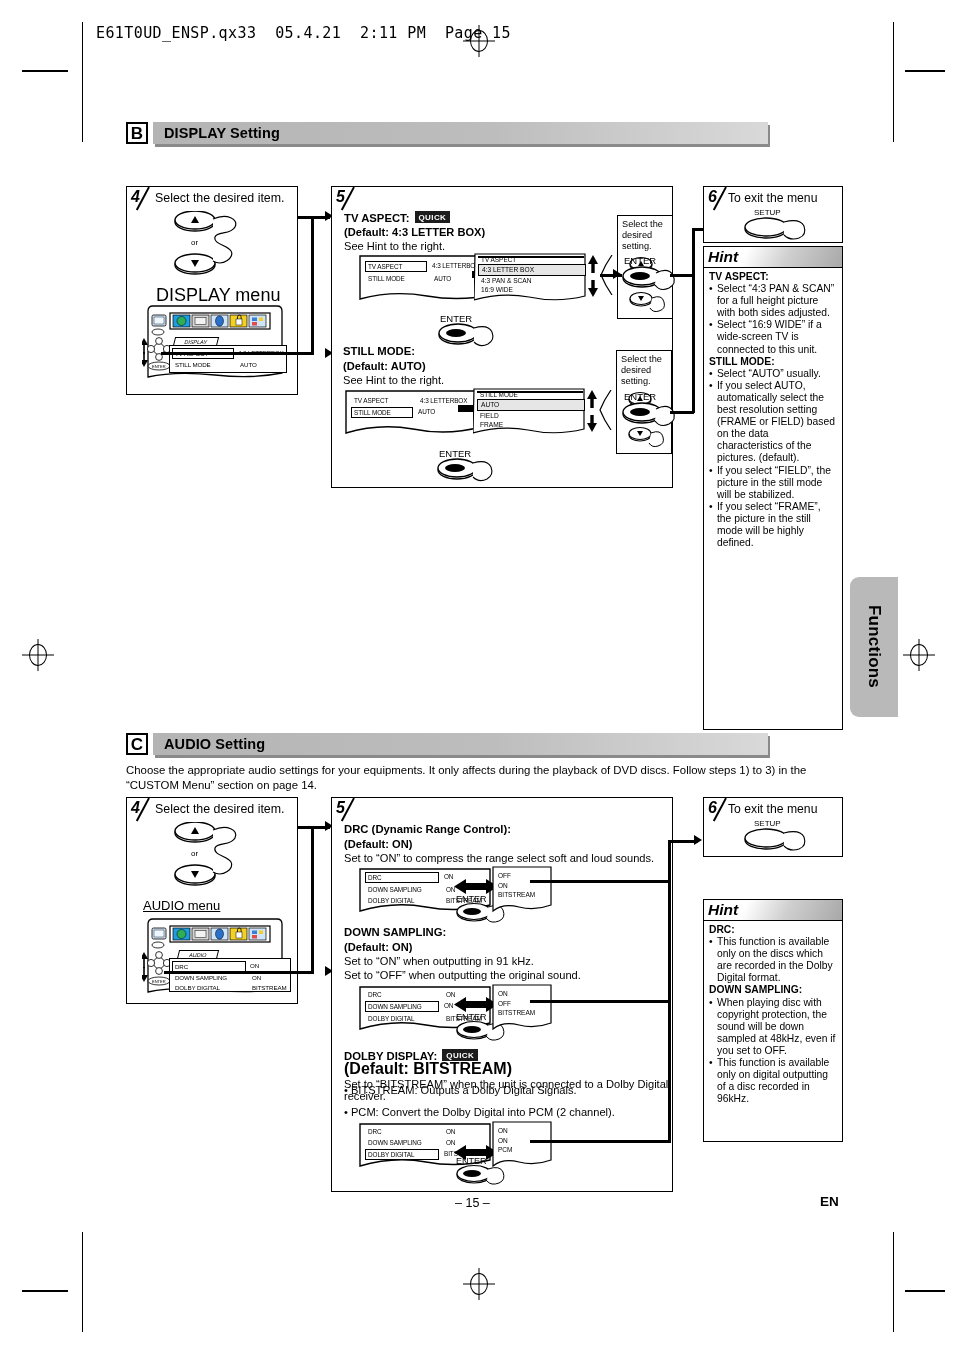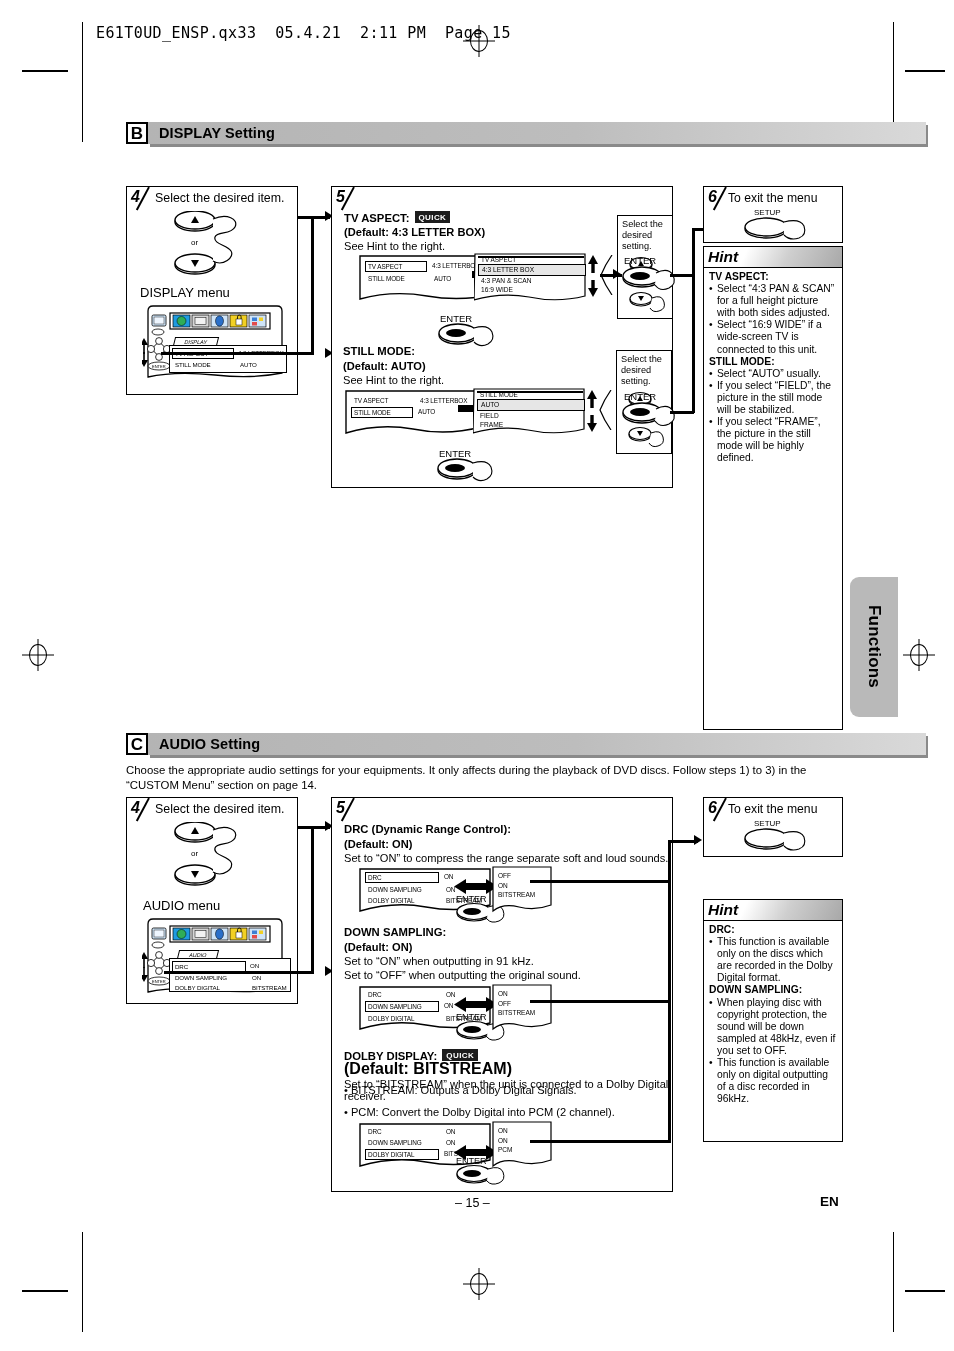--- a/index.html
+++ b/index.html
@@ -42,21 +42,21 @@
   .page { position:absolute; left:0; top:0; width:954px; height:1351px; }
 
   
   .sec-head { position:absolute; display:flex; align-items:stretch; }
   .sec-letter {
     width:22px; height:22px; border:2px solid #000; background:#fff;
     font-weight:bold; font-size:17px; line-height:19px; text-align:center;
     font-family:"Liberation Sans", sans-serif; flex:none;
   }
   .sec-bar {
-    width:778px; height:22px;
+    margin-left:5px; width:615px; height:22px;
     background:linear-gradient(to right,#b4b4b4 0%,#bdbdbd 55%,#d9d9d9 100%);
     box-shadow: 2px 3px 0 #8a8a8a;
     display:flex; align-items:center;
   }
   .sec-title { font-size:14.5px; font-weight:bold; padding-left:11px; letter-spacing:.1px; }
 
   .sec-desc { position:absolute; font-size:11.4px; line-height:15px; width:720px; }
 
   
   .panel { position:absolute; border:1.6px solid #000; background:#fff; }
@@ -165,21 +165,21 @@
       <ellipse cx="30" cy="11" rx="20" ry="9" fill="#fff" stroke="#000" stroke-width="1.4"></ellipse>
       <ellipse cx="30" cy="9" rx="20" ry="9" fill="#fff" stroke="#000" stroke-width="1.4"></ellipse>
       <polygon points="30,5 34,12 26,12" fill="#000"></polygon>
       <ellipse cx="30" cy="54" rx="20" ry="9" fill="#fff" stroke="#000" stroke-width="1.4"></ellipse>
       <ellipse cx="30" cy="52" rx="20" ry="9" fill="#fff" stroke="#000" stroke-width="1.4"></ellipse>
       <polygon points="30,56 34,49 26,49" fill="#000"></polygon>
       <path d="M48 8 C62 2, 74 8, 70 16 C66 24, 52 20, 50 26 C48 33, 62 34, 66 40 C70 46, 58 56, 48 50" fill="#fff" stroke="#000" stroke-width="1.2"></path>
       <text x="26" y="34" font-size="8" font-family="Liberation Sans">or</text>
     </svg>
 
-    <div class="lbl" style="left:13px; top:98px; font-size:13px;">DISPLAY menu</div>
+    <div class="lbl" style="left:29px; top:98px; font-size:18px;">DISPLAY menu</div>
 
     <svg width="148" height="80" style="position:absolute; left:15px; top:118px;">
       <path d="M6 6 q0,-5 5,-5 h124 q5,0 5,5 v62 q-30,6 -67,2 q-40,-4 -67,2 z" fill="#fff" stroke="#000" stroke-width="1.3"></path>
 
       <rect x="28" y="8" width="100" height="16" fill="#fff" stroke="#000" stroke-width="1.2"></rect>
       <rect x="31" y="10" width="17" height="12" fill="#1f9be0" stroke="#000" stroke-width=".7"></rect>
       <circle cx="39.5" cy="16" r="4.5" fill="#2fae57" stroke="#000" stroke-width=".5"></circle>
       <rect x="50" y="10" width="17" height="12" fill="#d6d6d6" stroke="#000" stroke-width=".7"></rect>
       <rect x="53" y="12.5" width="11" height="7" fill="#f2f2f2" stroke="#000" stroke-width=".5"></rect>
       <rect x="69" y="10" width="17" height="12" fill="#cfe4f7" stroke="#000" stroke-width=".7"></rect>
@@ -404,20 +404,21 @@
   <div class="hint-box" style="left:703px; top:246px; width:140px; height:484px;">
     <div class="hint-bar">
       <div class="hint-word">Hint</div>
     </div>
     <div class="hint-body">
       <div class="h">TV ASPECT:</div>
       <div class="bullet">Select “4:3 PAN &amp; SCAN” for a full height picture with both sides adjusted.</div>
       <div class="bullet">Select “16:9 WIDE” if a wide-screen TV is connected to this unit.</div>
       <div class="h">STILL MODE:</div>
       <div class="bullet">Select “AUTO” usually.</div>
+      <div class="bullet">If you select AUTO, automatically select the best resolution setting (FRAME or FIELD) based on the data characteristics of the pictures. (default).</div>
       <div class="bullet">If you select “FIELD”, the picture in the still mode will be stabilized.</div>
       <div class="bullet">If you select “FRAME”, the picture in the still mode will be highly defined.</div>
     </div>
   </div>
 
   <div class="side-tab">
     <span>Functions</span>
   </div>
 
   <div class="sec-head" style="left:126px; top:733px;">
@@ -437,21 +438,21 @@
       <ellipse cx="30" cy="11" rx="20" ry="9" fill="#fff" stroke="#000" stroke-width="1.4"></ellipse>
       <ellipse cx="30" cy="9" rx="20" ry="9" fill="#fff" stroke="#000" stroke-width="1.4"></ellipse>
       <polygon points="30,5 34,12 26,12" fill="#000"></polygon>
       <ellipse cx="30" cy="54" rx="20" ry="9" fill="#fff" stroke="#000" stroke-width="1.4"></ellipse>
       <ellipse cx="30" cy="52" rx="20" ry="9" fill="#fff" stroke="#000" stroke-width="1.4"></ellipse>
       <polygon points="30,56 34,49 26,49" fill="#000"></polygon>
       <path d="M48 8 C62 2, 74 8, 70 16 C66 24, 52 20, 50 26 C48 33, 62 34, 66 40 C70 46, 58 56, 48 50" fill="#fff" stroke="#000" stroke-width="1.2"></path>
       <text x="26" y="34" font-size="8" font-family="Liberation Sans">or</text>
     </svg>
 
-    <div class="lbl" style="left:16px; top:100px; font-size:13px;">AUDIO menu</div>
+    <div class="lbl" style="left:16px; top:100px; font-size:13px;text-decoration:underline;">AUDIO menu</div>
 
     <svg width="148" height="82" style="position:absolute; left:15px; top:120px;">
       <path d="M6 6 q0,-5 5,-5 h124 q5,0 5,5 v64 q-30,6 -67,2 q-40,-4 -67,2 z" fill="#fff" stroke="#000" stroke-width="1.3"></path>
       <rect x="28" y="8" width="100" height="16" fill="#fff" stroke="#000" stroke-width="1.2"></rect>
       <rect x="31" y="10" width="17" height="12" fill="#1f9be0" stroke="#000" stroke-width=".7"></rect>
       <circle cx="39.5" cy="16" r="4.5" fill="#2fae57" stroke="#000" stroke-width=".5"></circle>
       <rect x="50" y="10" width="17" height="12" fill="#d6d6d6" stroke="#000" stroke-width=".7"></rect>
       <rect x="53" y="12.5" width="11" height="7" fill="#f2f2f2" stroke="#000" stroke-width=".5"></rect>
       <rect x="69" y="10" width="17" height="12" fill="#cfe4f7" stroke="#000" stroke-width=".7"></rect>
       <ellipse cx="77.5" cy="16" rx="4" ry="5.2" fill="#2a6fc9" stroke="#000" stroke-width=".5"></ellipse>
@@ -504,21 +505,21 @@
   <div class="line" style="left:311px; top:826px; width:3px; height:148px;"></div>
   <div class="tri-r" style="left:325px; top:821px;"></div>
   <div class="tri-r" style="left:325px; top:966px;"></div>
 
   <div class="panel" style="left:331px; top:797px; width:342px; height:395px;">
     <div class="step-num">5</div>
     <div class="step-slash"></div>
 
     <div style="position:absolute; left:12px; top:25px; font-size:11.3px; font-weight:bold;">DRC (Dynamic Range Control):</div>
     <div style="position:absolute; left:12px; top:40px; font-size:11.1px; font-weight:bold;">(Default: ON)</div>
-    <div style="position:absolute; left:12px; top:54px; font-size:11.1px;">Set to “ON” to compress the range separate soft and loud sounds.</div>
+    <div style="position:absolute; left:12px; top:54px; font-size:11.1px;">Set to “ON” to compress the range select soft and loud sounds.</div>
 
     <svg width="140" height="50" style="position:absolute; left:27px; top:70px;">
       <path d="M1 1 h130 v36 q-32,8 -64,2 q-32,-6 -66,4 z" fill="#fff" stroke="#000" stroke-width="1.4"></path>
     </svg>
     <div style="position:absolute; left:33px; top:74px; width:125px;">
       <div class="osd-row">
         <span class="hl" style="width:74px; padding-left:2px; font-size:6.4px;">DRC</span>
         <span style="padding-left:5px; font-size:6.4px;">ON</span>
       </div>
       <div class="osd-row" style="margin-top:2px;">

